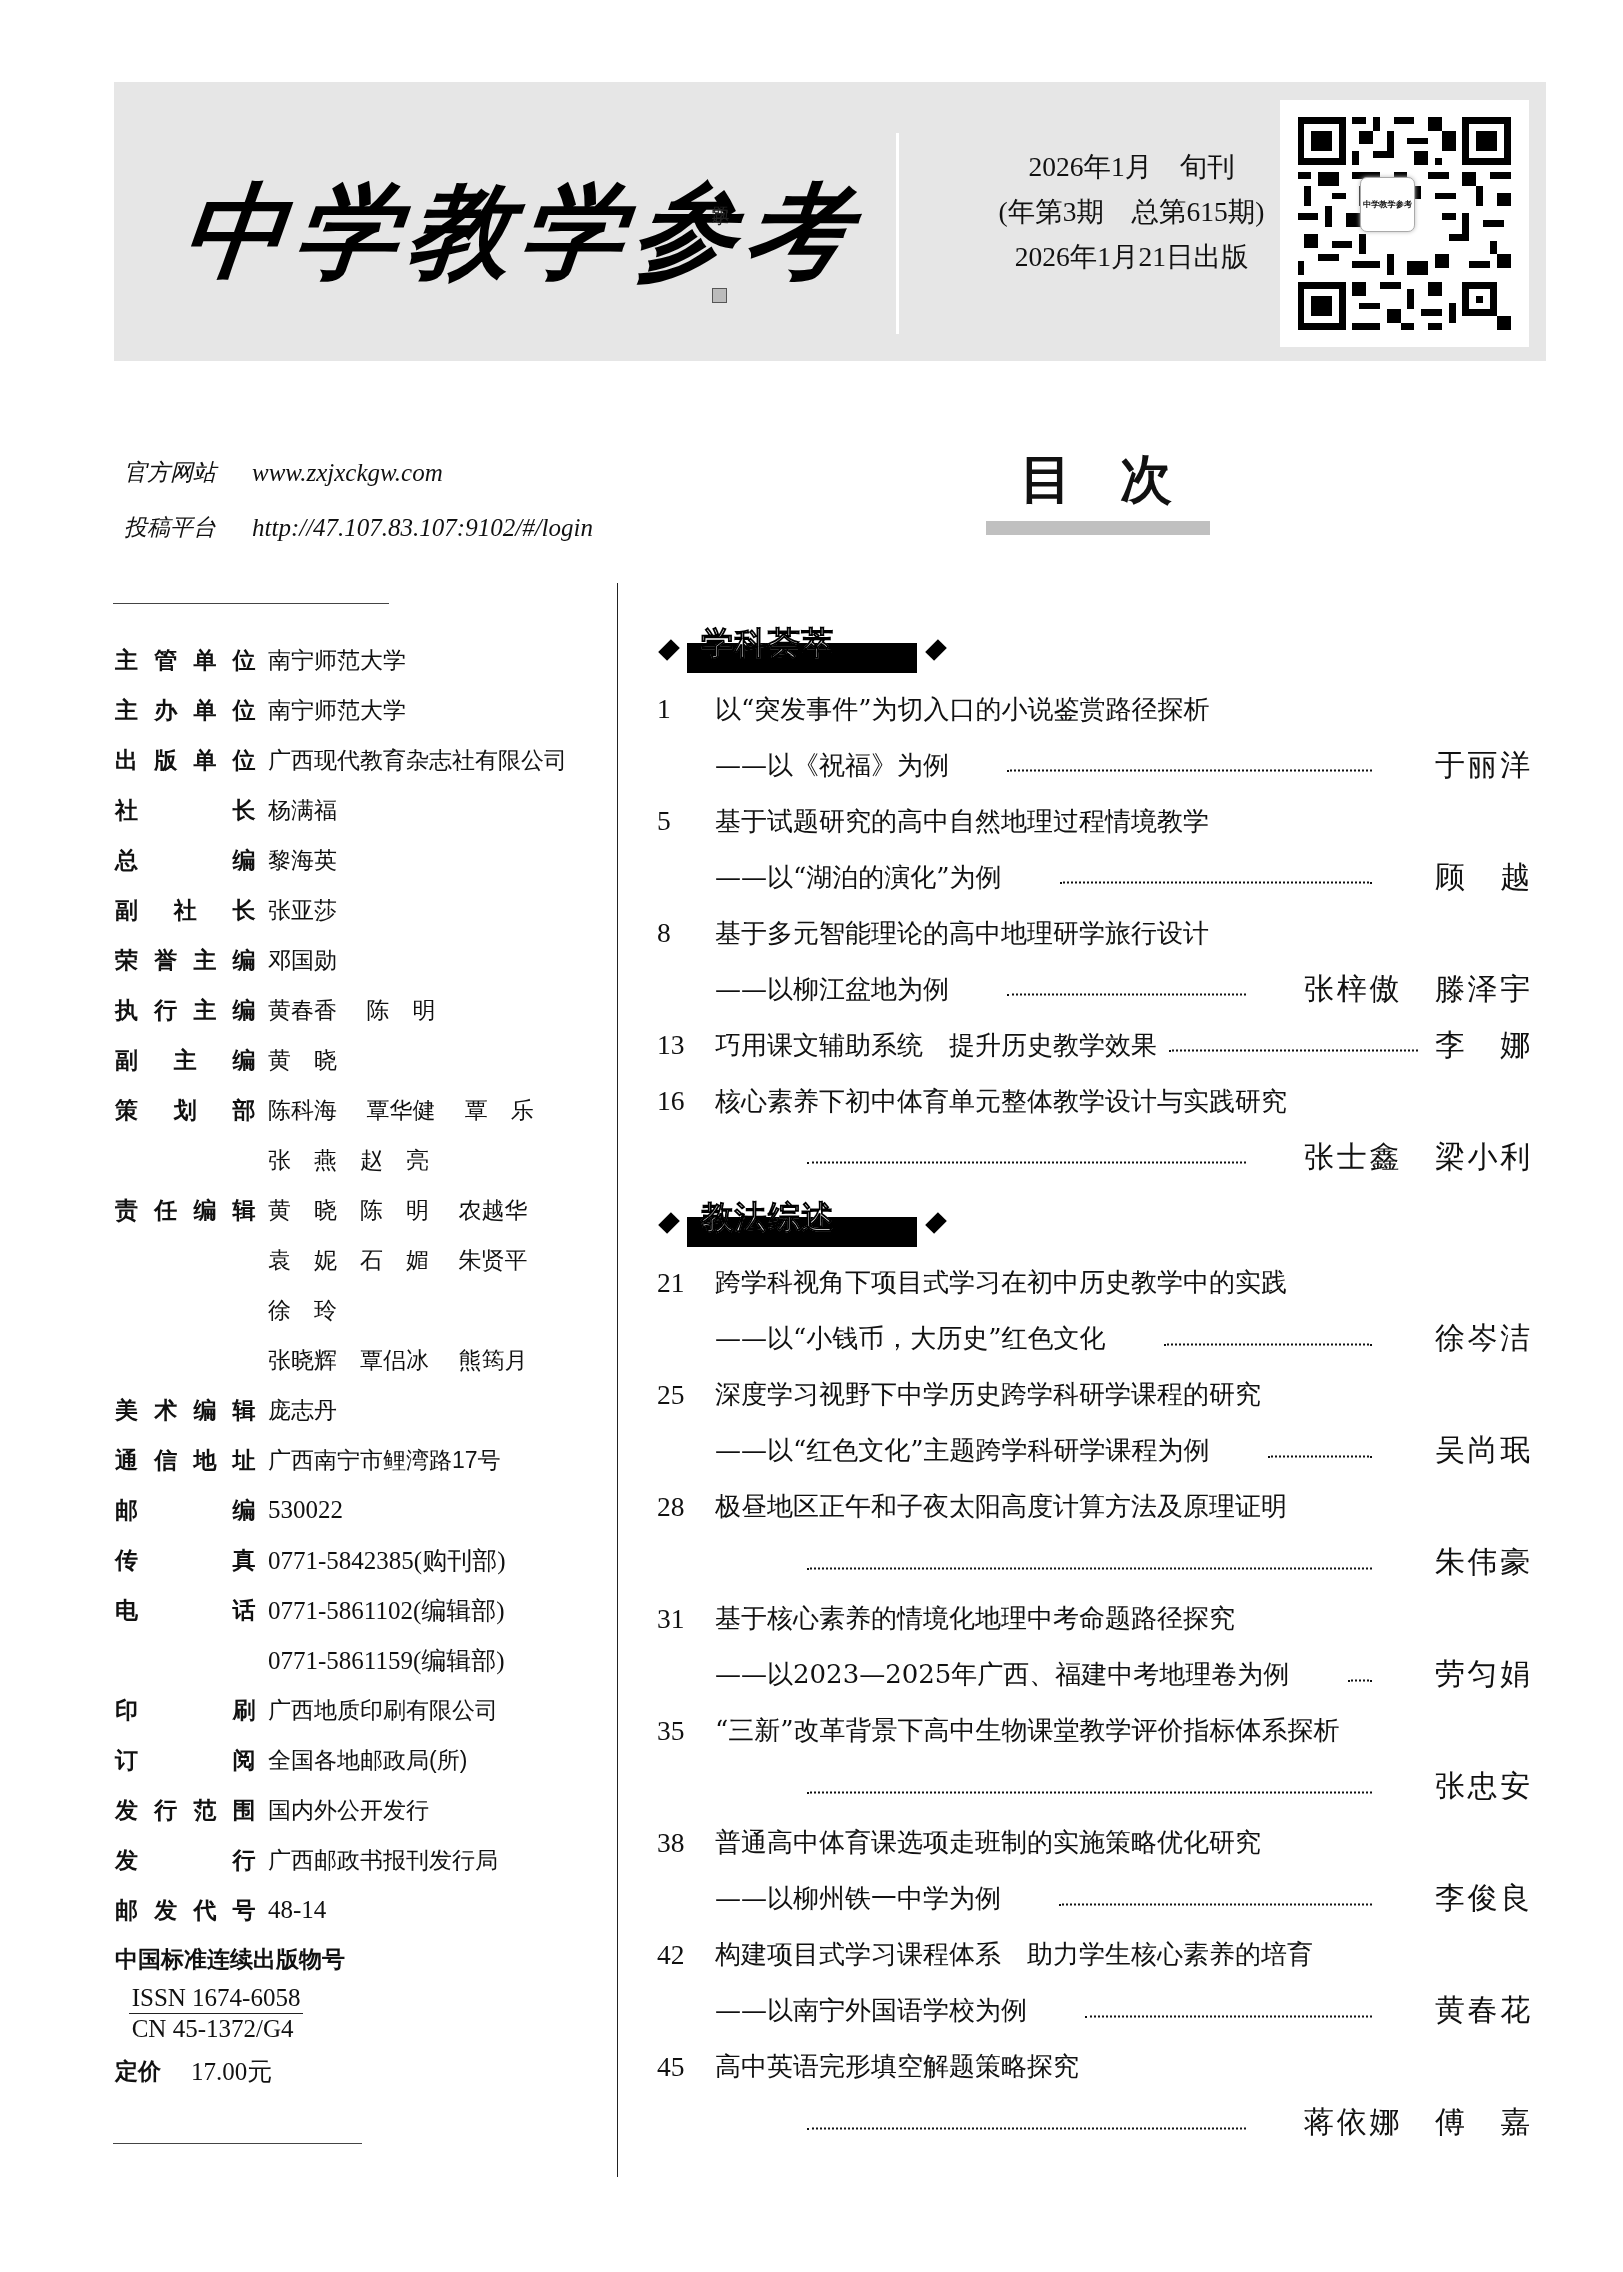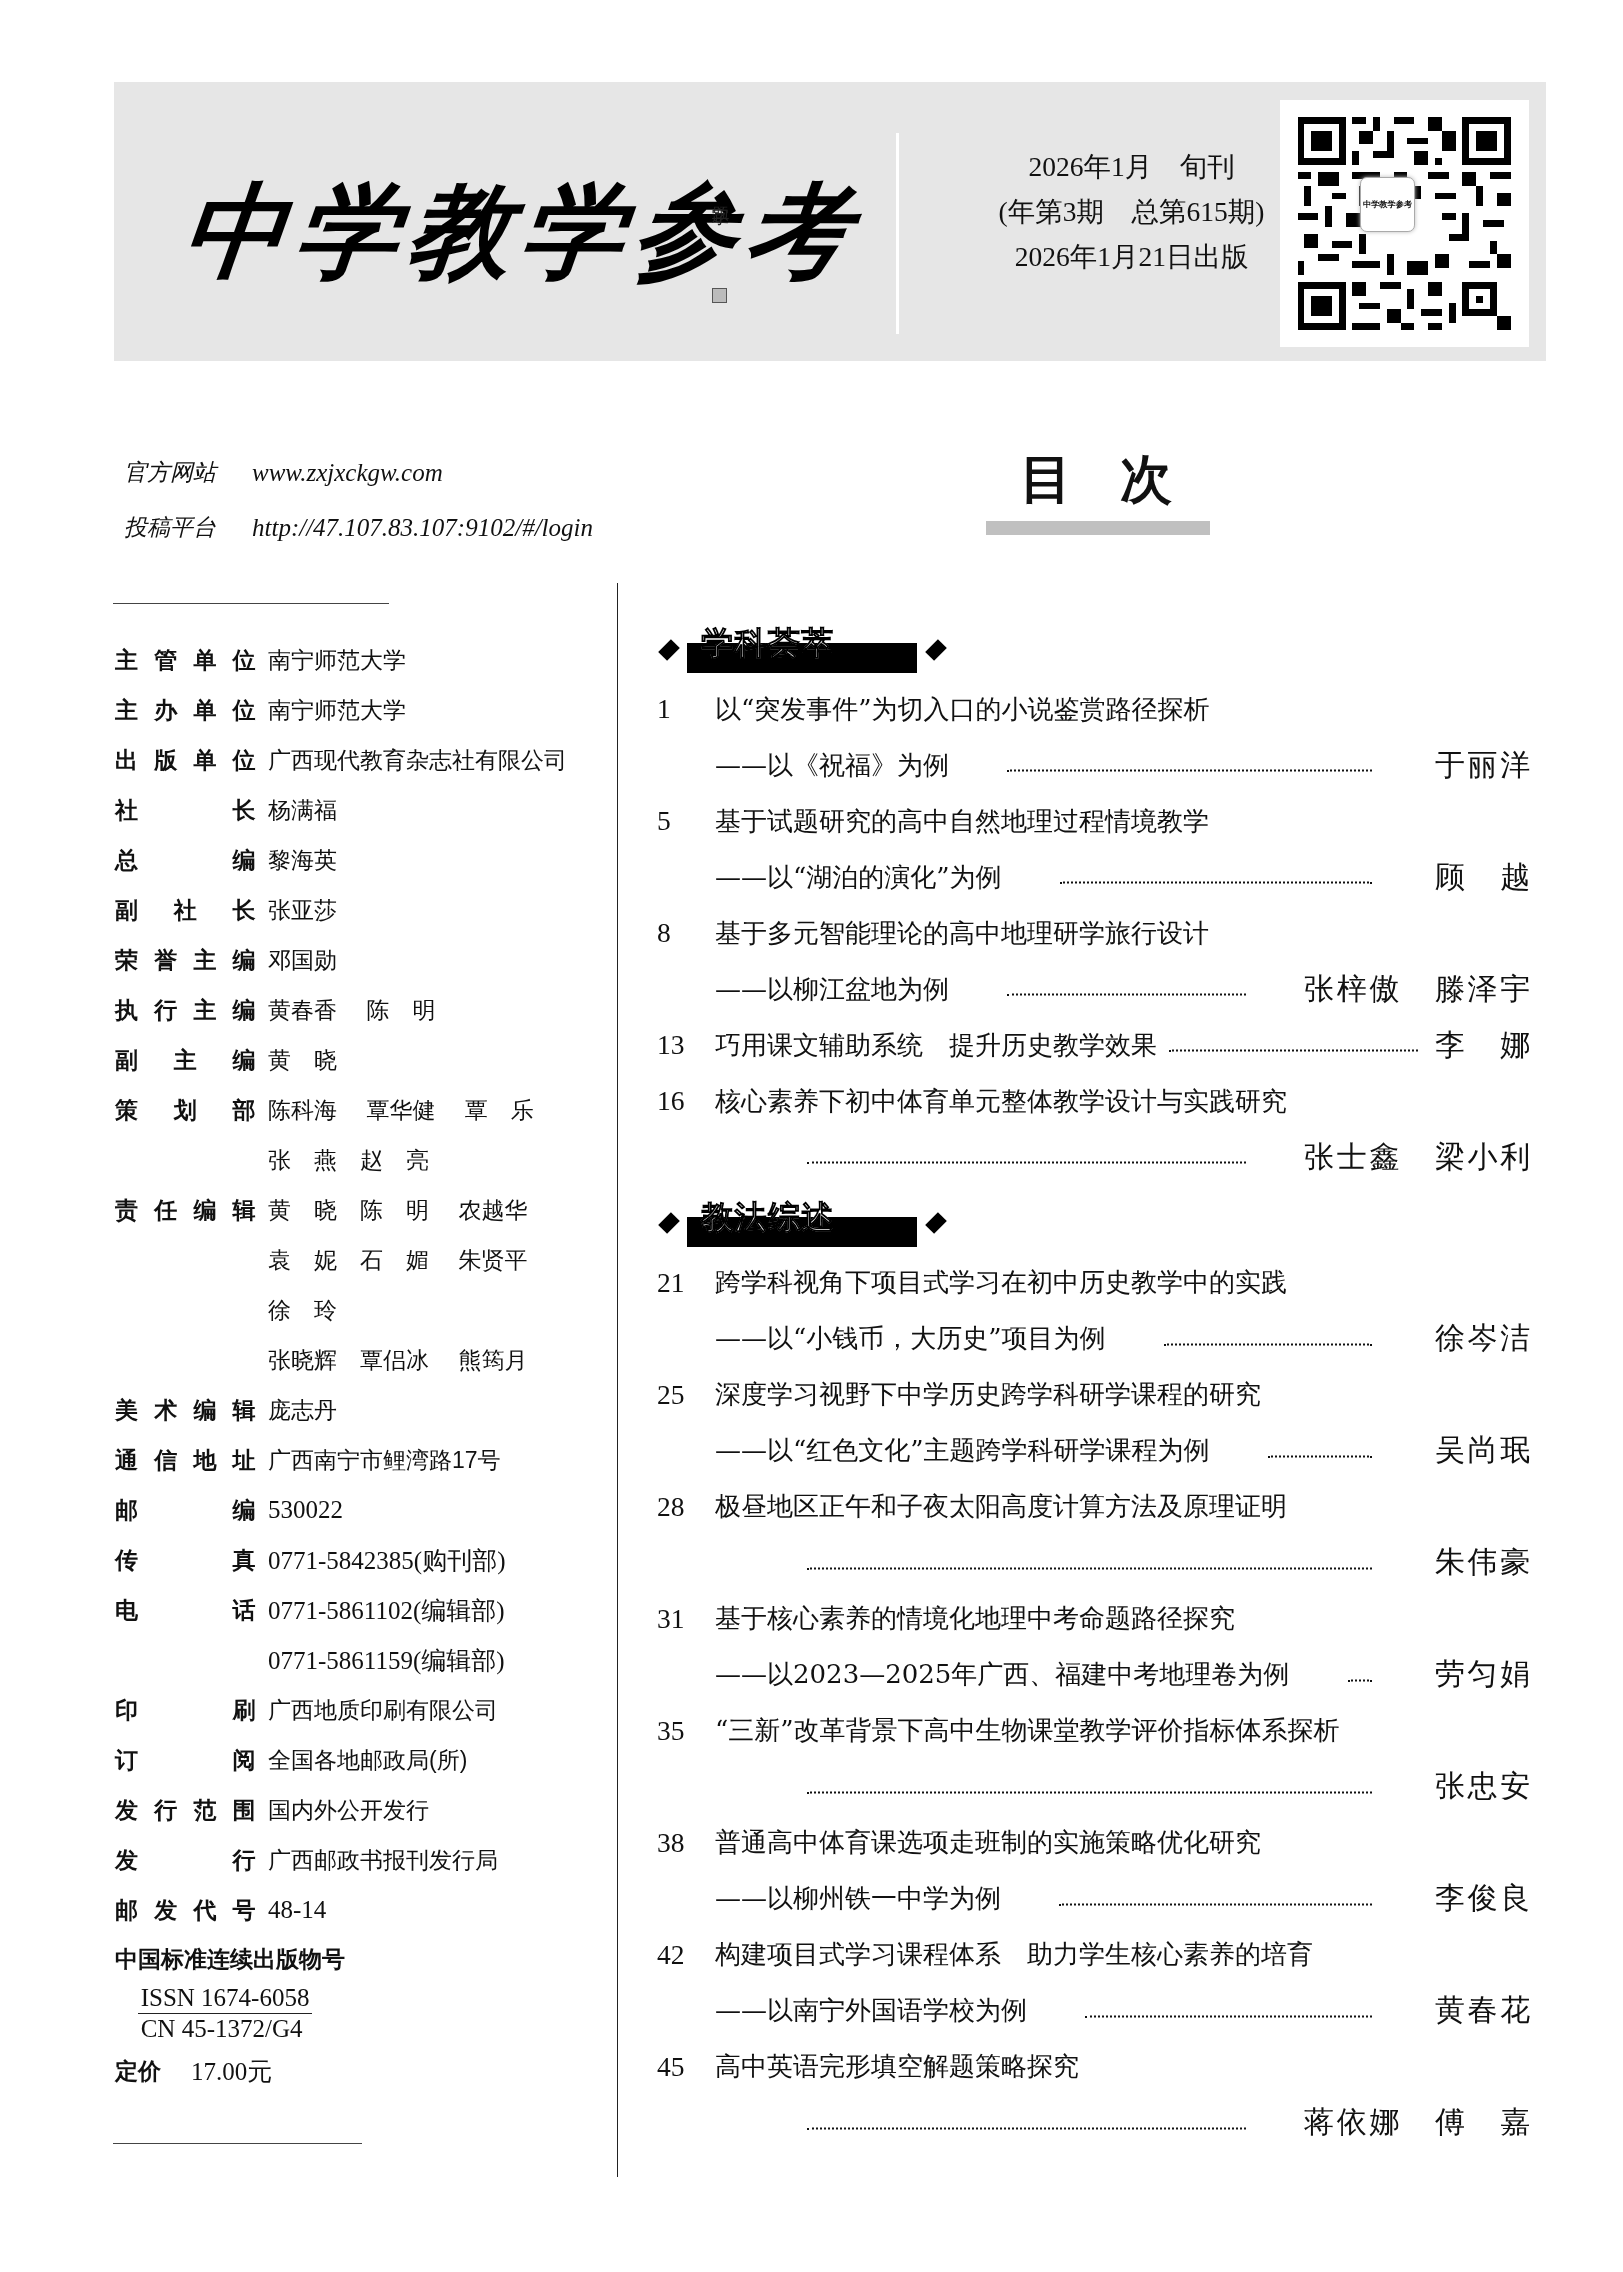--- a/index.html
+++ b/index.html
@@ -29,21 +29,21 @@
   
   .rule-top { position: absolute; left: 113px; top: 603px; width: 276px; height: 1.4px; background: #444; }
   .rule-bottom { position: absolute; left: 113px; top: 2143px; width: 249px; height: 1.4px; background: #444; }
   .col-divider { position: absolute; left: 617px; top: 583px; width: 1.4px; height: 1594px; background: #222; }
   .masthead-list { position: absolute; left: 115px; top: 635px; width: 495px; }
   .mrow { display: flex; height: 50px; align-items: center; font-size: 23px; }
   .mrow .k { width: 153px; font-family: "DejaVu Sans", sans-serif; font-weight: bold; display: flex; justify-content: space-between; padding-right: 12.4px; }
   .mrow .v { flex: 1; white-space: pre; font-family: Liberation Sans, sans-serif; }
   .mrow .v.num { font-family: "Liberation Serif", serif; font-size: 25px; }
   .pubno-label { font-family: "DejaVu Sans", sans-serif; font-weight: bold; font-size: 23px; height: 49px; display: flex; align-items: center; }
-  .issn { margin-left: 23px; font-family: "Liberation Serif", serif; font-size: 25px; line-height: 27.5px; }
+  .issn { margin-left: 14px; font-family: "Liberation Serif", serif; font-size: 25px; line-height: 27.5px; }
   .issn .top { display: inline-block; border-bottom: 1.4px solid #222; padding: 0 2.7px 1.4px 2.7px; }
   .issn .bot { padding: 1.4px 2.7px 0 2.7px; }
   .price { display: flex; align-items: center; height: 58px; font-size: 23px; }
   .price .k { font-family: "DejaVu Sans", sans-serif; font-weight: bold; width: 76px; }
   .price .v { font-family: "Liberation Serif", serif; font-size: 25px; }
 
   
   .toc { position: absolute; left: 653px; top: 618px; width: 880px; }
   .section-head { position: relative; height: 63px; display: flex; align-items: center; }
   .diamond { width: 18px; height: 18px; background: #000; transform: rotate(45deg) scale(0.7,1); margin: 0 6.9px; }
@@ -446,21 +446,21 @@
       </span>
       <span class="diamond"></span>
     </div>
     <div class="entry">
       <div class="eline">
         <span class="pg">21</span>
         <span>跨学科视角下项目式学习在初中历史教学中的实践</span>
       </div>
       <div class="eline">
         <div class="sub">
-          <span class="txt">——以“小钱币，大历史”项目为例</span>
+          <span class="txt">——以“小钱币，大历史”红色文化</span>
           <span class="dots"></span>
           <span class="auth">徐岑洁</span>
         </div>
       </div>
     </div>
     <div class="entry">
       <div class="eline">
         <span class="pg">25</span>
         <span>深度学习视野下中学历史跨学科研学课程的研究</span>
       </div>

